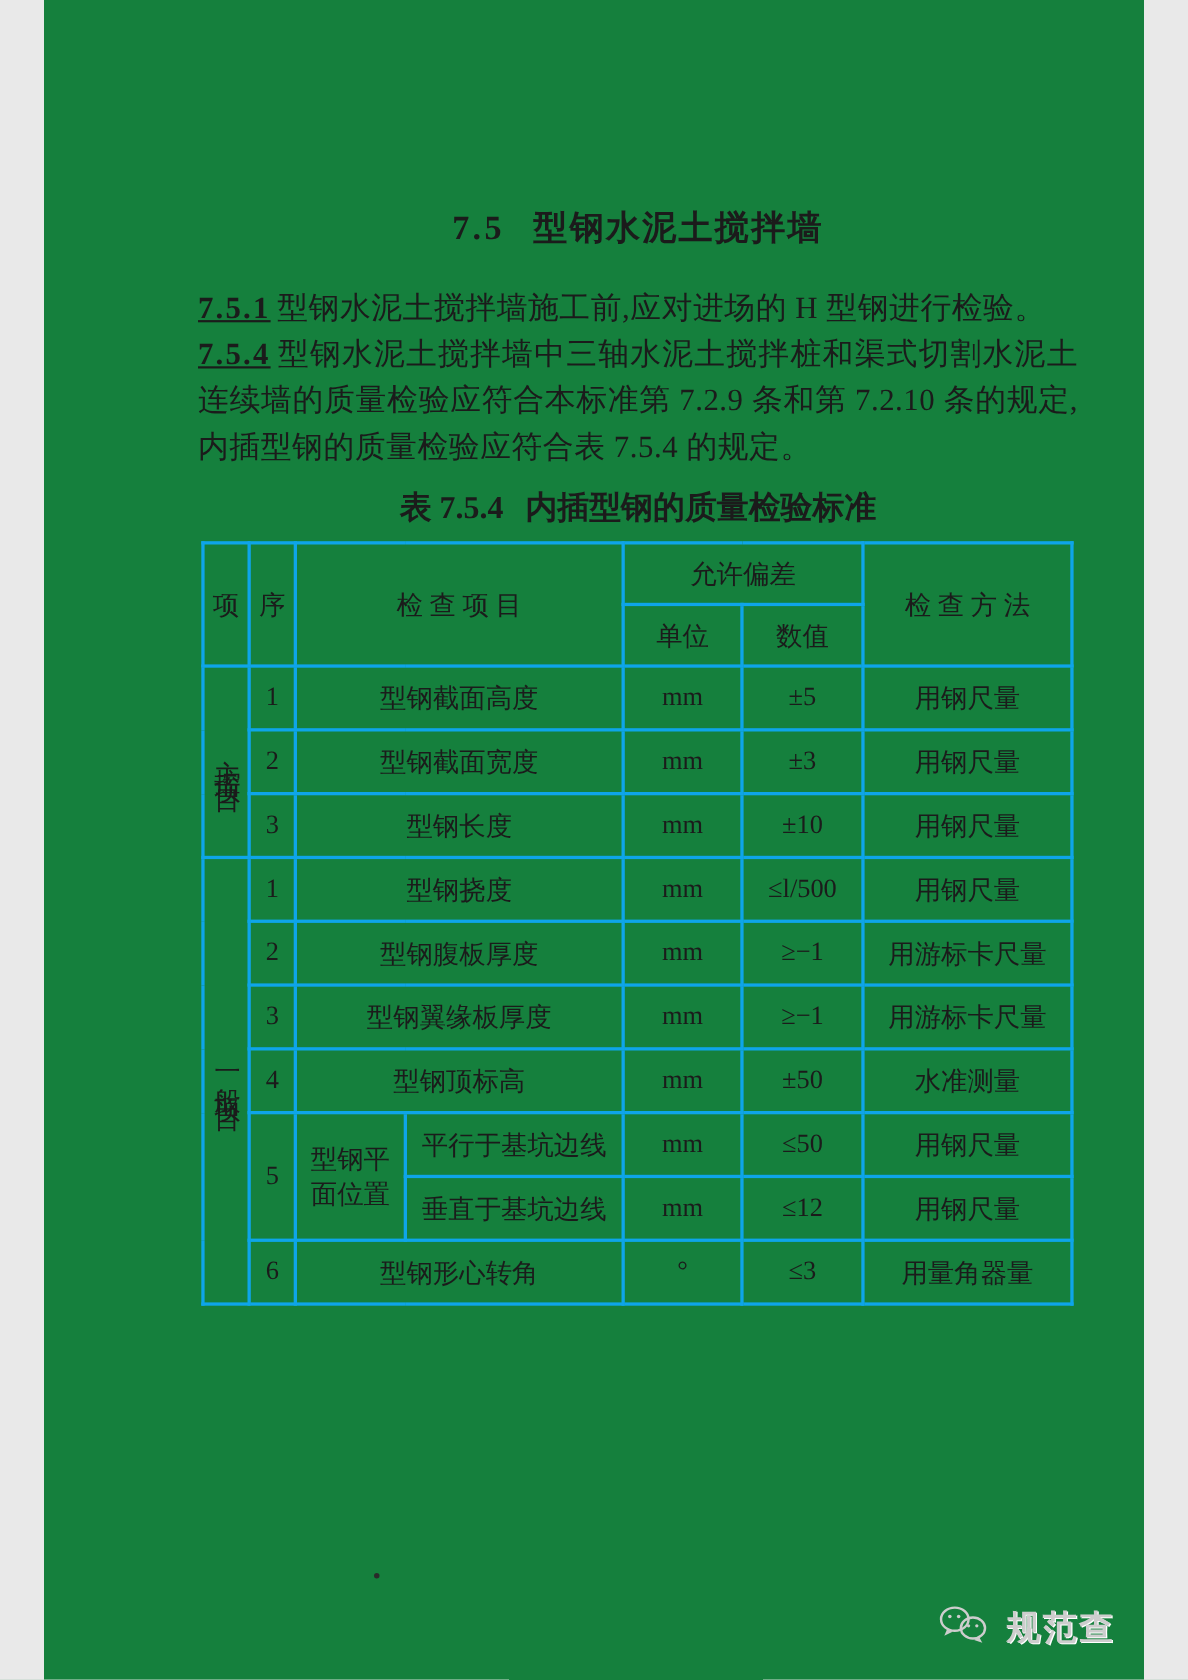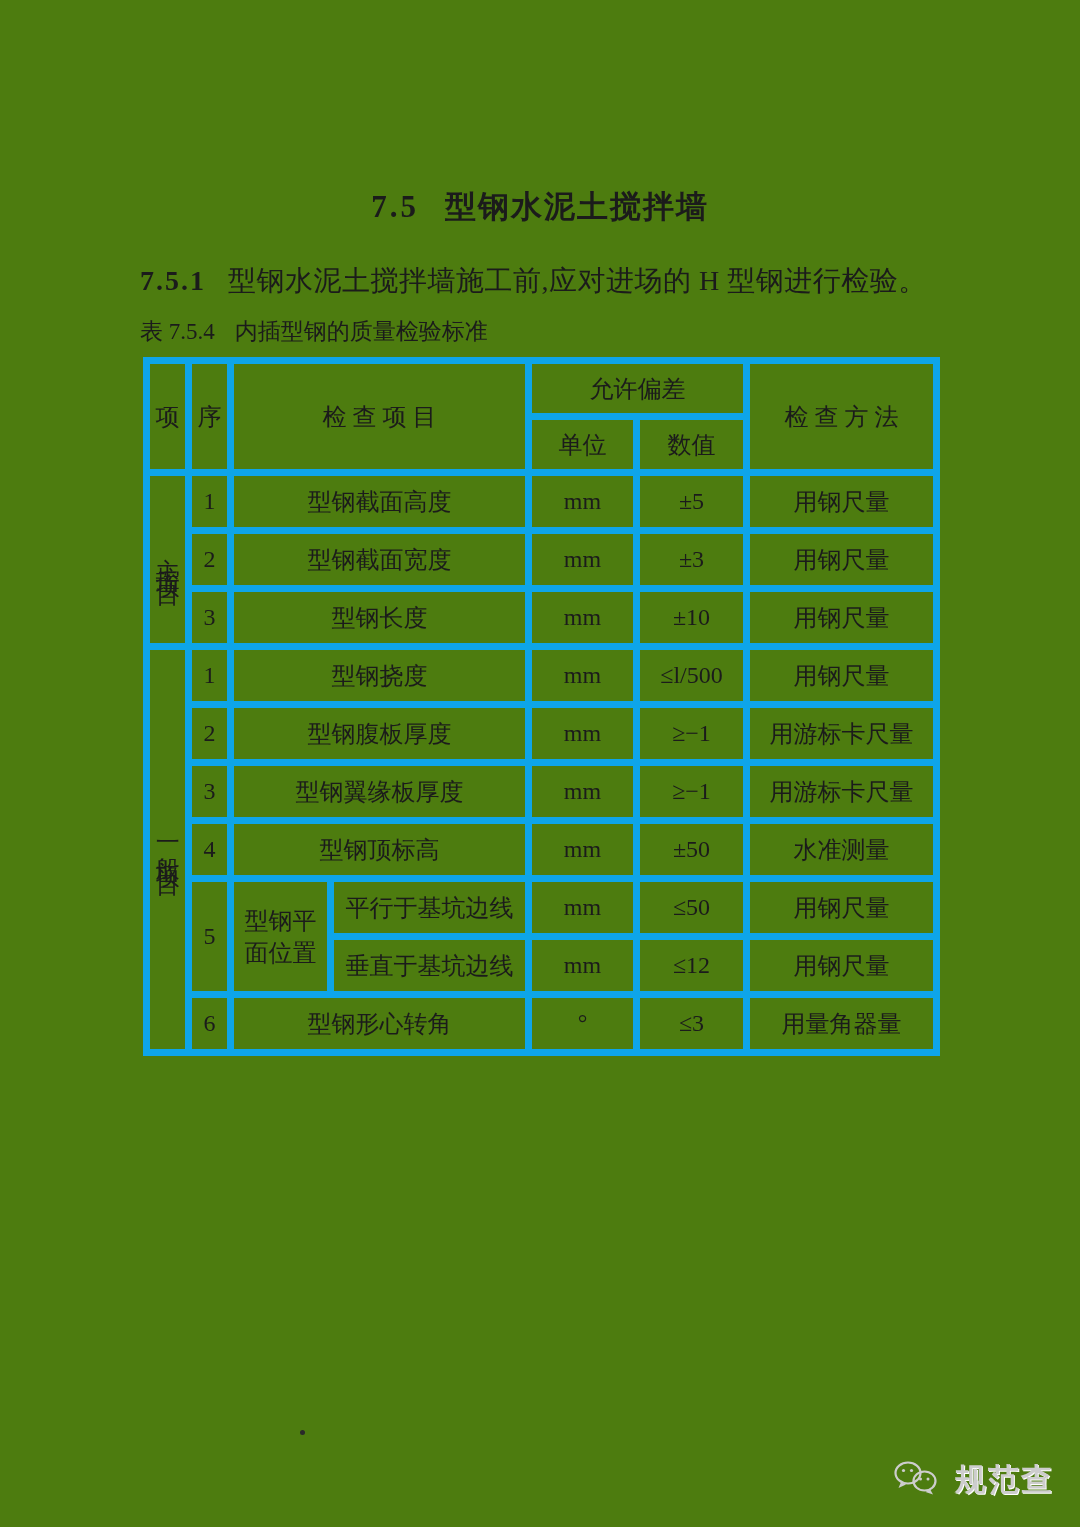--- a/index.html
+++ b/index.html
@@ -1,20 +1,20 @@
 <!DOCTYPE html>
 <html><head>
 <meta charset="utf-8">
 <style>
   html,body{margin:0;padding:0;background:#e9e9e9;}
   .page{
     position:relative;
-    width:1080px;height:1527px;
+    width:1000px;height:1527px;
     margin:0 auto;
-    background:#4d7c0f;
+    background:#15803d;
     font-family:"Liberation Serif","DejaVu Serif",serif;
     color:#1b1b1b;
     overflow:hidden;
   }
   .content{
     position:absolute;
     left:140px;top:186px;
     width:800px;
   }
   .sec-title{
@@ -28,38 +28,39 @@
   .para{
     margin:0;
     font-size:28px;
     line-height:42px;
     text-align:justify;
     letter-spacing:0.5px;
   }
   .para .pnum{
     font-weight:bold;
     letter-spacing:2px;
-    margin-right:22px;
+    margin-right:6px;
+    text-decoration:underline;
   }
   .tbl-caption{
     margin:14px 0 10px 0;
-    text-align:left;
-    font-size:23px;
-    font-weight:normal;
+    text-align:center;
+    font-size:29px;
+    font-weight:bold;
   }
   .tbl-caption .cap-label{margin-right:20px;}
   table.qtable{
     border-collapse:collapse;
     width:790px;
     margin-left:3px;
     table-layout:fixed;
     font-size:24px;
   }
   table.qtable th,table.qtable td{
-    border:7px solid #0ea5e9;
+    border:3px solid #0ea5e9;
     text-align:center;
     vertical-align:middle;
     padding:0 2px;
     font-weight:normal;
     overflow:hidden;
   }
   table.qtable{border:3px solid #111;}
   tr.hrow{height:56px;}
   tr.brow{height:58px;}
   .vtext{
@@ -102,20 +103,23 @@
 
 <div class="page">
   <div class="content">
 
     <h1 class="sec-title">
       <span class="num">7.5</span><span>型钢水泥土搅拌墙</span>
     </h1>
 
     <p class="para">
       <span class="pnum">7.5.1</span><span>型钢水泥土搅拌墙施工前,应对进场的 H 型钢进行检验。</span>
+    </p>
+    <p class="para">
+      <span class="pnum">7.5.4</span><span>型钢水泥土搅拌墙中三轴水泥土搅拌桩和渠式切割水泥土连续墙的质量检验应符合本标准第 7.2.9 条和第 7.2.10 条的规定,内插型钢的质量检验应符合表 7.5.4 的规定。</span>
     </p>
 
     <div class="tbl-caption">
       <span class="cap-label">表 7.5.4</span><span>内插型钢的质量检验标准</span>
     </div>
 
     <table class="qtable">
       <colgroup>
         <col style="width:42px">
           <col style="width:42px">

